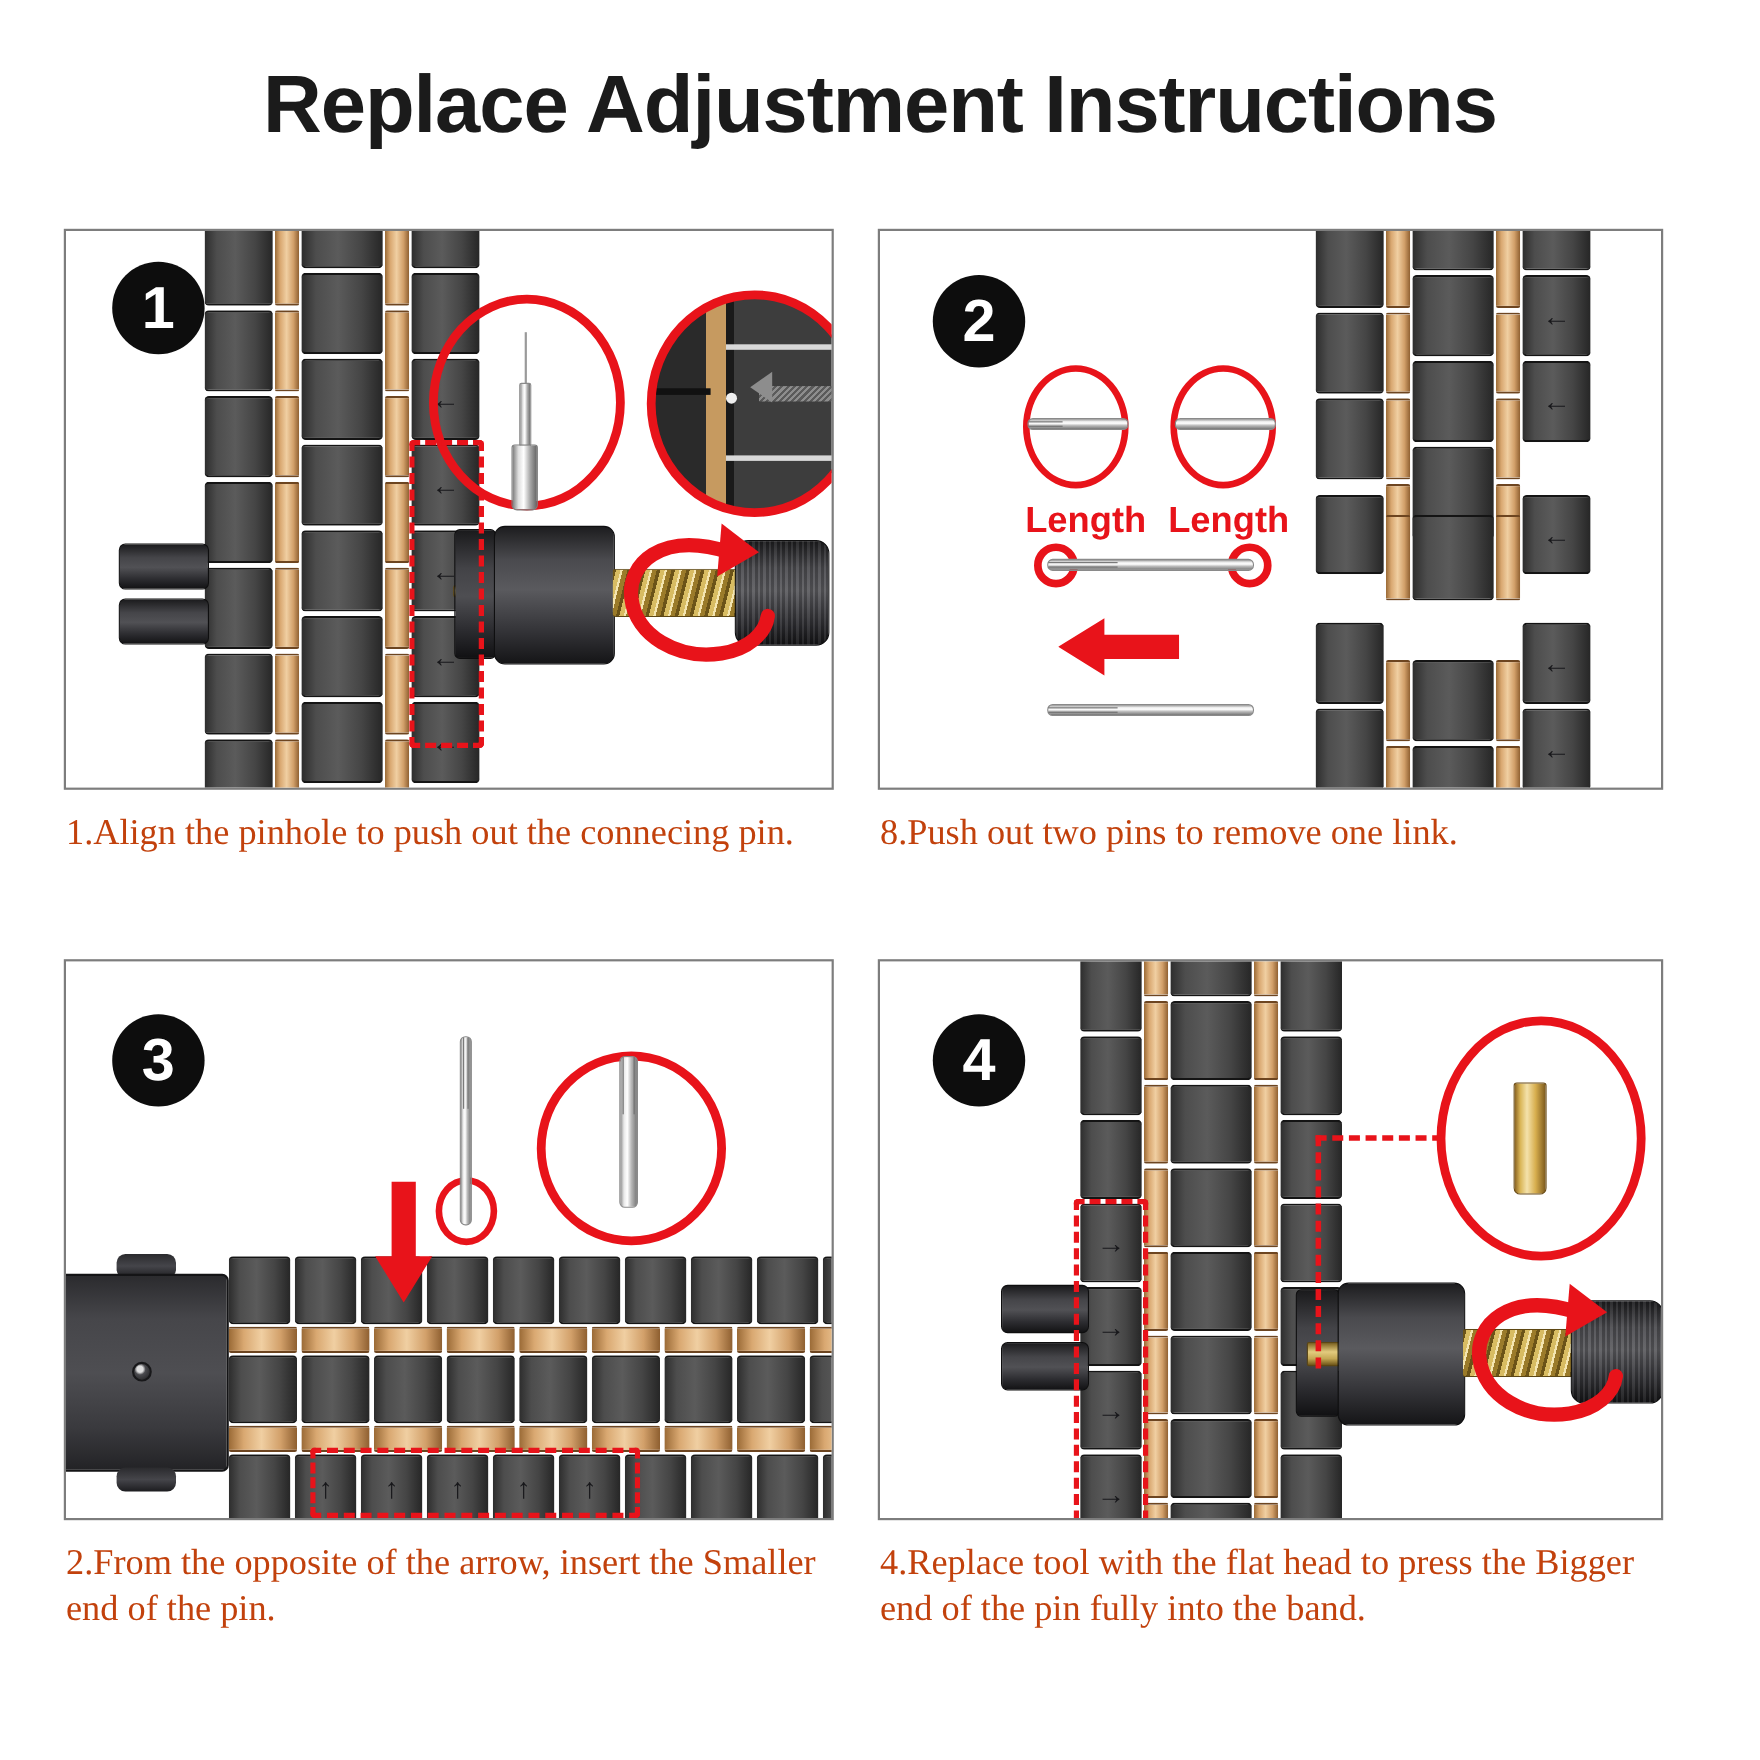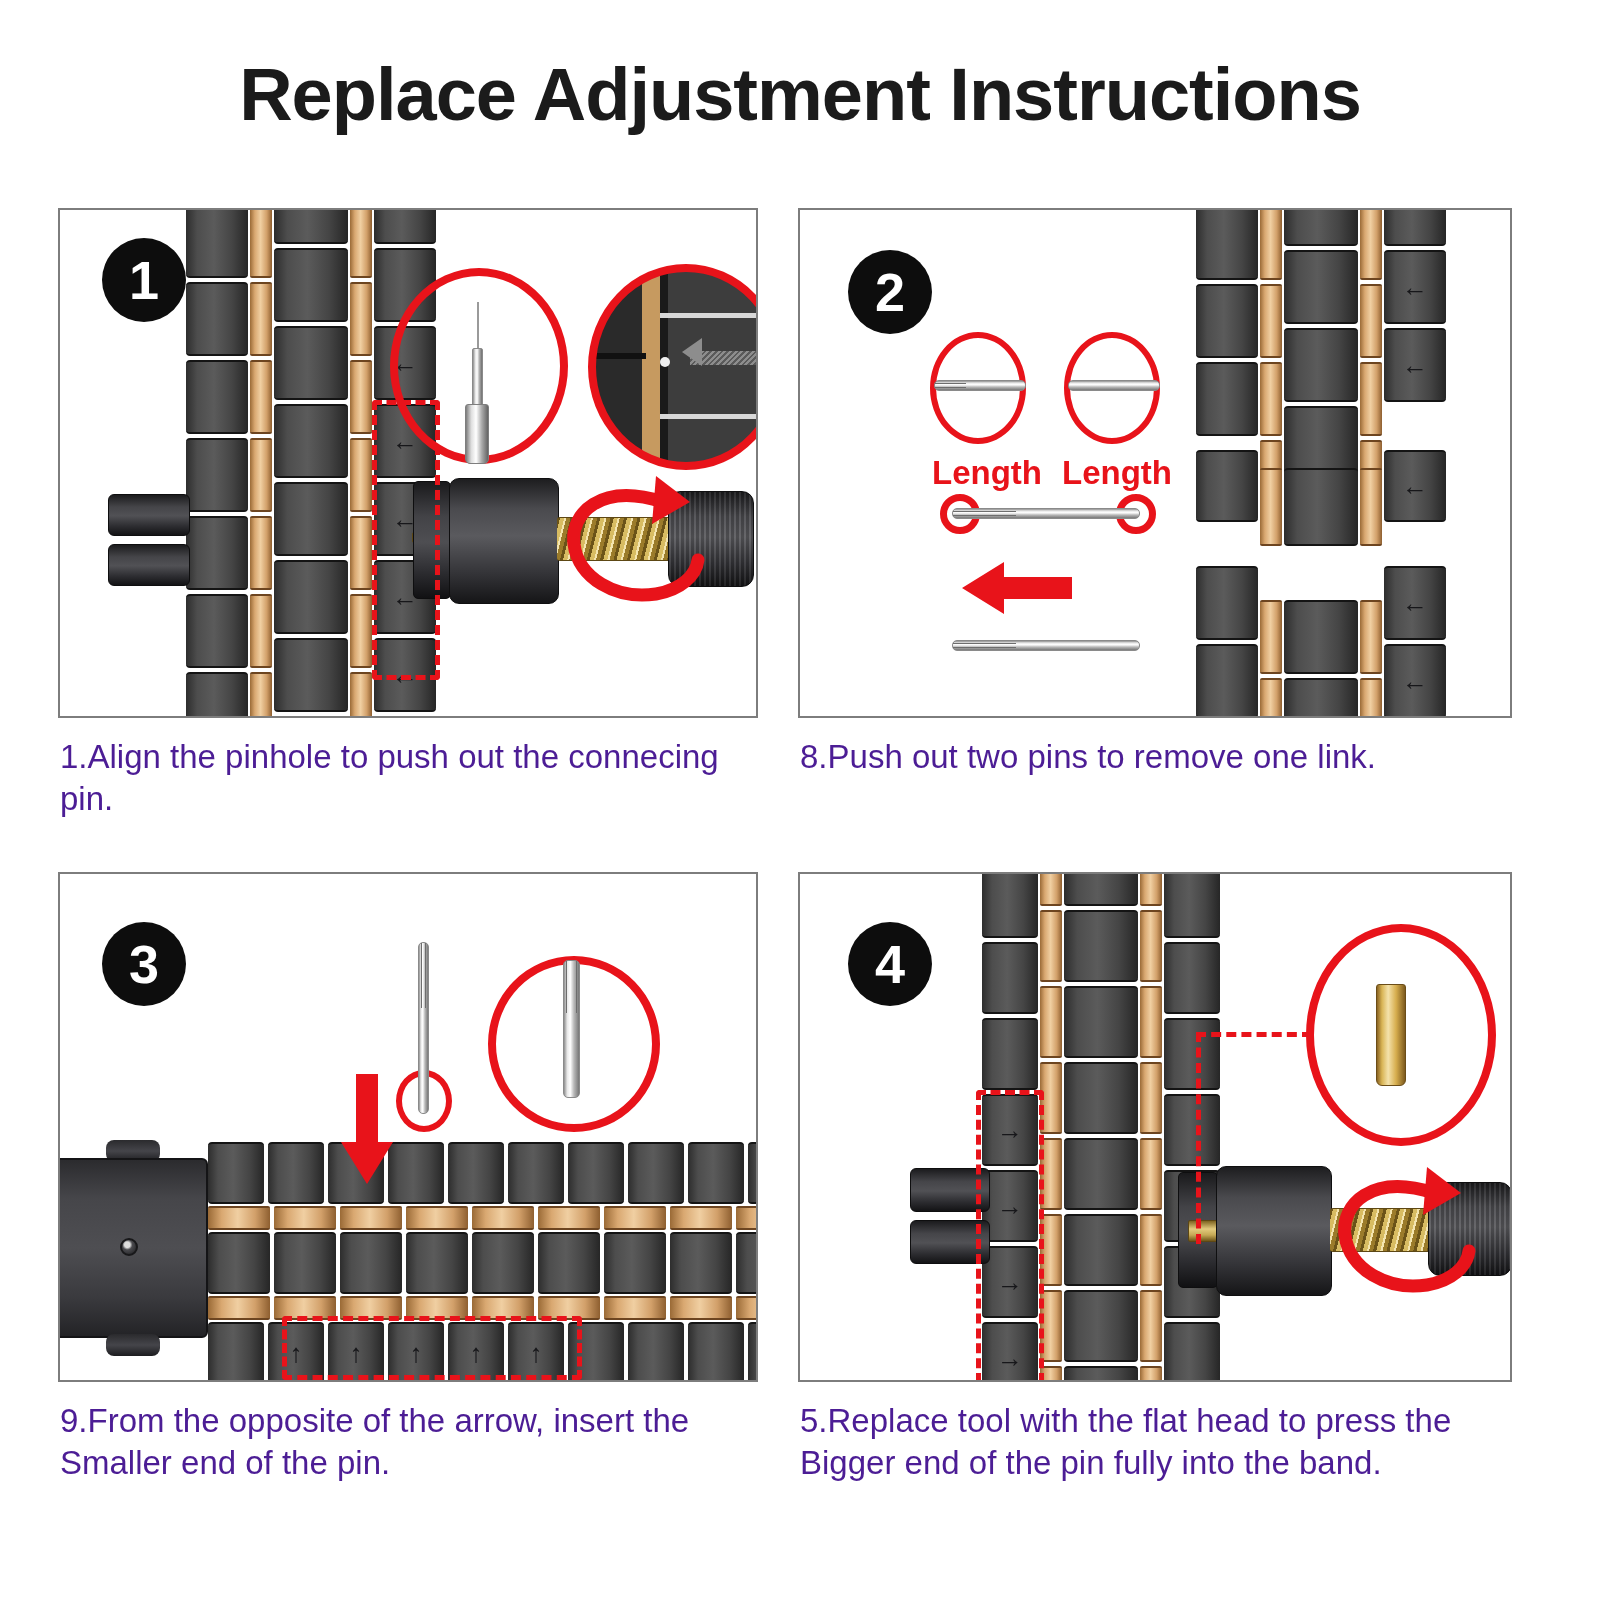--- a/index.html
+++ b/index.html
@@ -44,22 +44,22 @@
     background: #ffffff;
     overflow: hidden;
   }
   .caption {
     position: absolute;
     left: 2px;
     top: 528px;
     width: 100%;
     font-size: 33px;
     line-height: 1.28;
-    color: #4c1d95;
-    font-family: Liberation Sans, sans-serif;
+    color: #c2410c;
+    font-family: Liberation Serif, serif;
   }
 
   #step-1 { left: 58px;  top: 208px; width: 700px; }
   #step-2 { left: 798px; top: 208px; width: 714px; }
   #step-3 { left: 58px;  top: 872px; width: 700px; }
   #step-4 { left: 798px; top: 872px; width: 714px; }
 
   
   .badge {
     position: absolute;
@@ -648,21 +648,21 @@
         <div class="lnk" style="position:absolute; left:360px; top:0; width:56px; height:62px;"></div>
         <div class="lnk" style="position:absolute; left:420px; top:0; width:56px; height:62px;"></div>
         <div class="lnk" style="position:absolute; left:480px; top:0; width:56px; height:62px;"></div>
         <div class="lnk" style="position:absolute; left:540px; top:0; width:56px; height:62px;"></div>
       </div>
     </div>
 
     <div class="dash-box" style="left:222px; top:442px; width:300px; height:64px;"></div>
 
   </div>
-  <div class="caption">9.From the opposite of the arrow, insert the Smaller end of the pin.</div>
+  <div class="caption">2.From the opposite of the arrow, insert the Smaller end of the pin.</div>
 </div>
 
 <div class="step" id="step-4">
   <div class="panel">
 
     <div class="badge" id="badge-4">4</div>
 
     <div class="band" style="left:182px; top:-8px; width:260px; height:528px;">
 
       <div class="band-col" style="left:0; width:56px;">
@@ -744,14 +744,14 @@
       <div class="tool-screw" style="left:530px; top:334px; width:110px; height:42px;"></div>
       <div class="tool-knob" style="left:628px; top:308px; width:84px; height:94px;"></div>
     </div>
 
     <svg style="position:absolute; left:530px; top:282px; width:148px; height:152px; z-index:29;" viewBox="0 0 148 152">
       <path d="M104 37 C41 17, 11 49, 15 79 C19 113, 57 135, 97 129 C121 125, 137 111, 139 95" fill="none" stroke="#e8131a" stroke-width="13" stroke-linecap="round"></path>
       <path d="M97 11 L131 37 L93 59 Z" fill="#e8131a"></path>
     </svg>
 
   </div>
-  <div class="caption">5.Replace tool with the flat head to press the Bigger end of the pin fully into the band.</div>
+  <div class="caption">4.Replace tool with the flat head to press the Bigger end of the pin fully into the band.</div>
 </div>
 
 </body></html>

